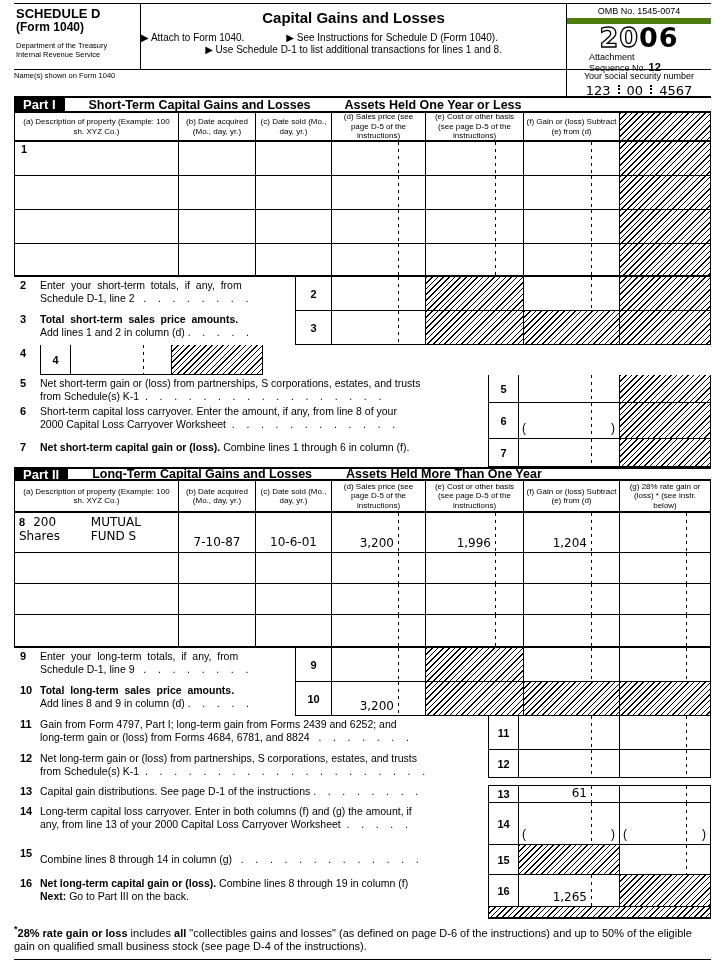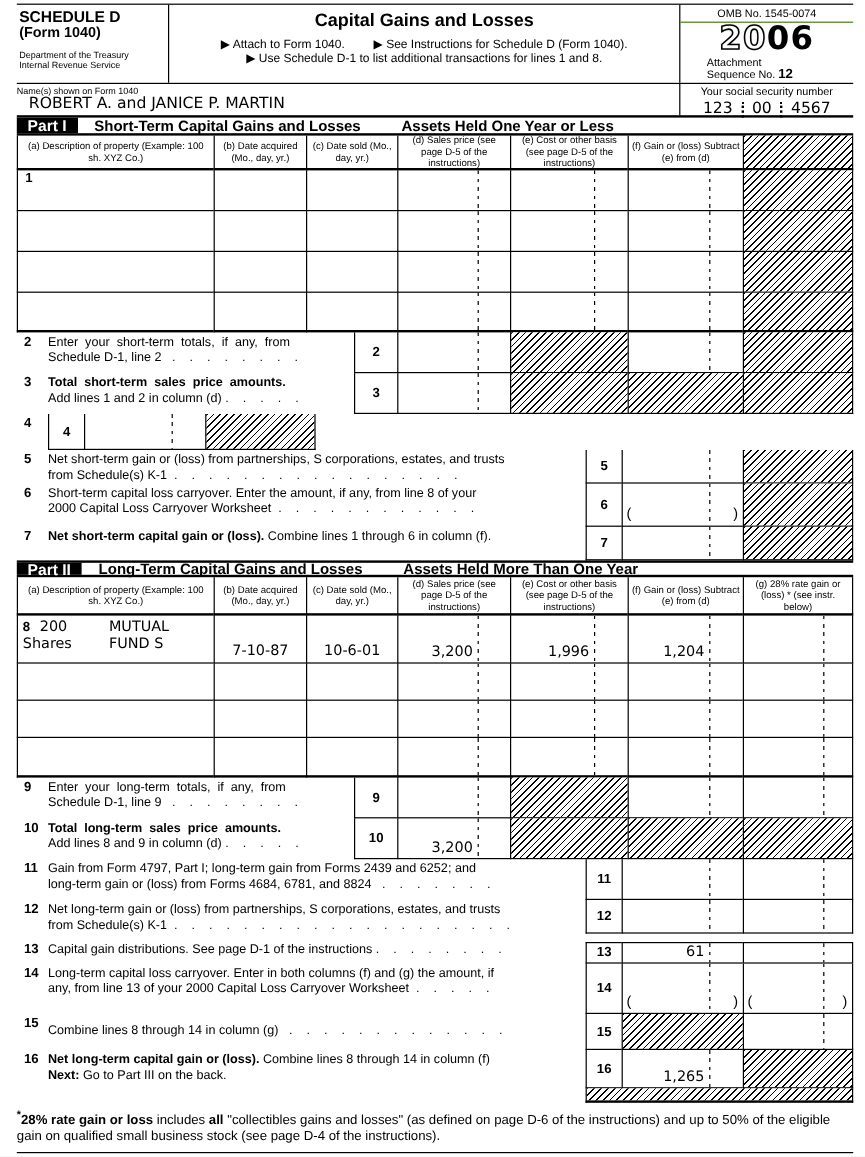--- a/index.html
+++ b/index.html
@@ -10,43 +10,43 @@
 
   
   .hdr{display:flex;height:67px;border-top:1px solid #000;border-bottom:1px solid #000}
   .hl{width:126px;padding:3px 2px 0 2px}
   .hl .sched{font-weight:bold;font-size:13px;line-height:14px}
   .hl .f1040{font-weight:bold;font-size:12px;line-height:13px;margin-bottom:8px}
   .hl .dept{font-size:7.5px;line-height:8.5px}
   .hc{width:426px;border-left:1px solid #000;text-align:center;padding-top:5px}
   .hc .title{font-weight:bold;font-size:15px;margin-bottom:6px}
   .hc .instr{font-size:10px;line-height:12px}
-  .hc .irow{display:flex;justify-content:center;gap:24px}
+  .hc .irow{display:flex;gap:42px}
   .hr{width:145px;border-left:1px solid #000;text-align:center}
-  .hr .omb{font-size:9px;padding:2px 0 2px 0;border-bottom:1px solid #4d7c0f}
+  .hr .omb{font-size:9px;padding:2px 0 2px 0;border-bottom:6px solid #4d7c0f}
   .yr{font-weight:bold;font-size:27px;line-height:28px;letter-spacing:1px;font-family:"DejaVu Sans",sans-serif}
   .yr .out{color:#fff;-webkit-text-stroke:1.3px #000;text-shadow:0 0 1px #000}
   .att{font-size:9px;text-align:left;padding-left:22px;line-height:10px}
   .att b{font-size:11px}
 
   
   .nrow{display:flex;height:28px;border-bottom:2px solid #000}
   .nleft{flex:1;position:relative}
   .nlabel{font-size:7.5px;position:absolute;top:1px;left:0}
   .nval{font-size:13px;position:absolute;bottom:2px;left:10px;font-family:"DejaVu Sans",sans-serif}
   .nright{width:145px;border-left:1px solid #000;text-align:center}
   .nright .sslabel{font-size:9px;padding-top:1px}
   .ssn{display:flex;justify-content:center;align-items:flex-end;gap:0;font-size:13px;font-family:"DejaVu Sans",sans-serif;margin-top:2px}
   .ssn .sep{border-left:2px dotted #000;height:13px;margin:0 7px}
 
   
   .pbar{display:flex;align-items:stretch;border-bottom:2px solid #000}
   .pbar.bt2{border-top:2px solid #000}
   .plabel{background:#000;color:#fff;font-weight:bold;font-size:13px;display:flex;align-items:center;padding:0 9px}
-  .ptitle{font-weight:bold;font-size:12.5px;margin-left:14px;align-self:center}
+  .ptitle{font-weight:bold;font-size:12.5px;margin-left:24px;align-self:center}
   .psub{font-weight:bold;font-size:12.5px;margin-left:34px;align-self:center}
 
   
   .trow{display:flex}
   .c{border-left:1px solid #000;border-bottom:1px solid #000;position:relative}
   .br{border-right:1px solid #000}
   .bt{border-top:1px solid #000}
   .bb2{border-bottom-width:2px}
   .h{background:repeating-linear-gradient(135deg,#000 0,#000 1px,#fff 1px,#fff 4px)}
   .w-a{width:164px}.w-b{width:77px}.w-c{width:76px}.w-d{width:94px}
@@ -116,21 +116,20 @@
       <div class="omb">OMB No. 1545-0074</div>
       <div class="yr"><span class="out">20</span><span>06</span></div>
       <div class="att">Attachment</div>
       <div class="att"><span>Sequence No.</span> <b>12</b></div>
     </div>
   </div>
 
   <div class="nrow">
     <div class="nleft">
       <div class="nlabel">Name(s) shown on Form 1040</div>
-      <div class="nval">ROBERT A. and JANICE P. MARTIN</div>
     </div>
     <div class="nright">
       <div class="sslabel">Your social security number</div>
       <div class="ssn">
         <span>123</span>
           <span class="sep"></span>
           <span>00</span>
           <span class="sep"></span>
           <span>4567</span>
       </div>
@@ -407,21 +406,21 @@
       <div>Combine lines 8 through 14 in column (g)   .    .    .    .    .    .    .    .    .    .    .    .    .</div>
     </div>
     <div class="c nbx w-bx2">15</div>
     <div class="c w-fld h"></div>
     <div class="c w-g amt amt-g br"></div>
   </div>
 
   <div class="trow" style="height:32px">
     <div class="ln">16</div>
     <div class="lt w448">
-      <div><b>Net long-term capital gain or (loss).</b><span> Combine lines 8 through 14 in column (f)</span></div>
+      <div><b>Net long-term capital gain or (loss).</b><span> Combine lines 8 through 19 in column (f)</span></div>
       <div><b>Next:</b><span> Go to Part III on the back.</span></div>
     </div>
     <div class="c nbx w-bx2">16</div>
     <div class="c w-fld amt amt-fw">
         <i class="v">1,265</i>
       </div>
     <div class="c w-g h br"></div>
   </div>
 
   <div class="trow" style="height:12px">

